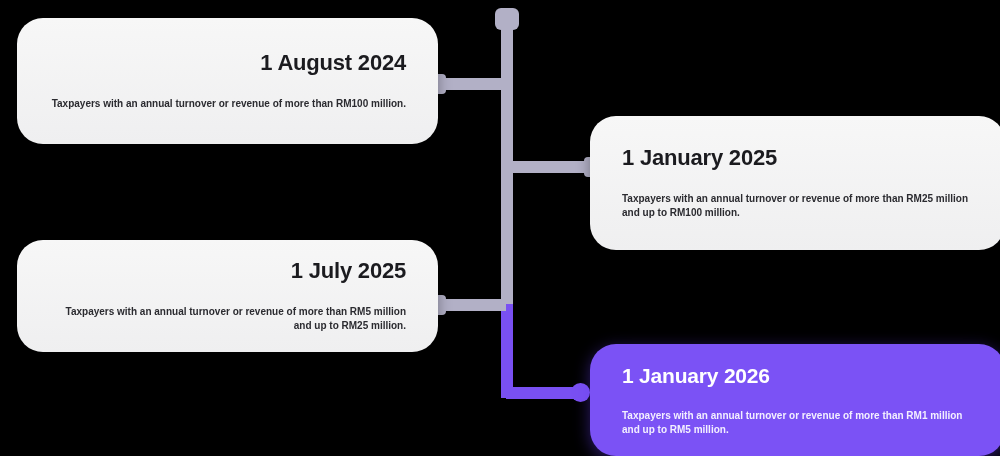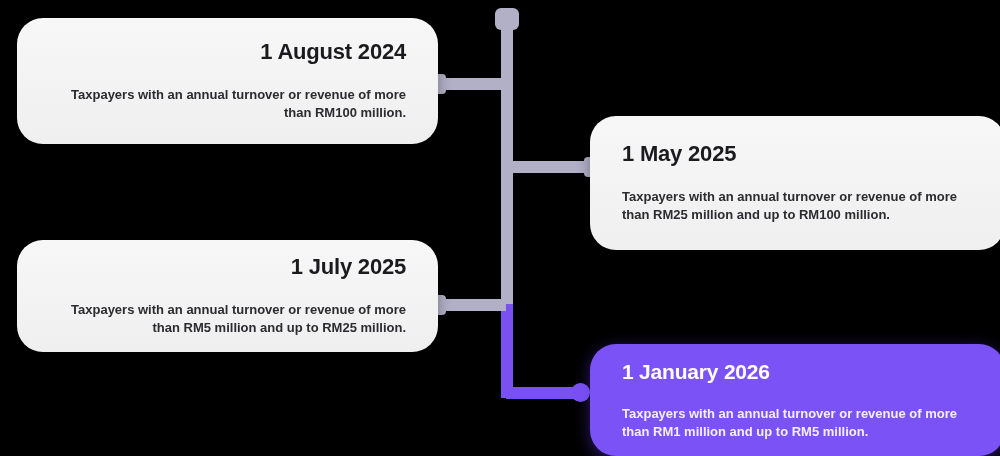--- a/index.html
+++ b/index.html
@@ -119,21 +119,21 @@
 
   .card-date {
     font-size: 22px;
     font-weight: bold;
     color: #1b1b1f;
     letter-spacing: -0.2px;
     margin-bottom: 10px;
     line-height: 1.1;
   }
   .card-desc {
-    font-size: 13px;
+    font-size: 10px;
     font-weight: bold;
     color: #2b2b30;
     line-height: 1.38;
   }
 
   .card.accent .card-date { color: #ffffff; font-size: 21px; }
   .card.accent .card-desc { color: #f3efff; }
 
   .align-right { text-align: right; }
   .align-left  { text-align: left; }
@@ -164,21 +164,21 @@
 
   <div id="branch-4" class="conn purple"></div>
   <div id="node-4"></div>
 
   <div id="card-1" class="card light align-right">
     <div class="card-date">1 August 2024</div>
     <div class="card-desc">Taxpayers with an annual turnover or revenue of more than RM100 million.</div>
   </div>
 
   <div id="card-2" class="card light align-left">
-    <div class="card-date">1 May 2025</div>
+    <div class="card-date">1 January 2025</div>
     <div class="card-desc">Taxpayers with an annual turnover or revenue of more than RM25 million and up to RM100 million.</div>
   </div>
 
   <div id="card-3" class="card light align-right">
     <div class="card-date">1 July 2025</div>
     <div class="card-desc">Taxpayers with an annual turnover or revenue of more than RM5 million and up to RM25 million.</div>
   </div>
 
   <div id="card-4" class="card accent align-left">
     <div class="card-date">1 January 2026</div>

